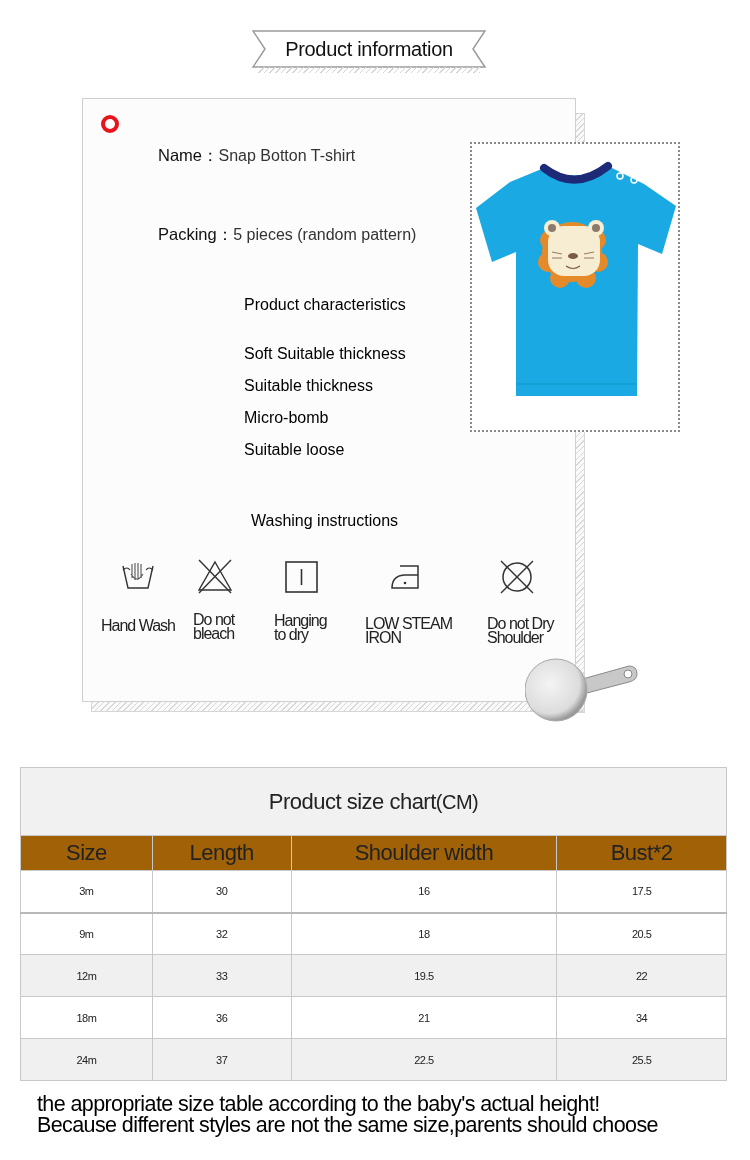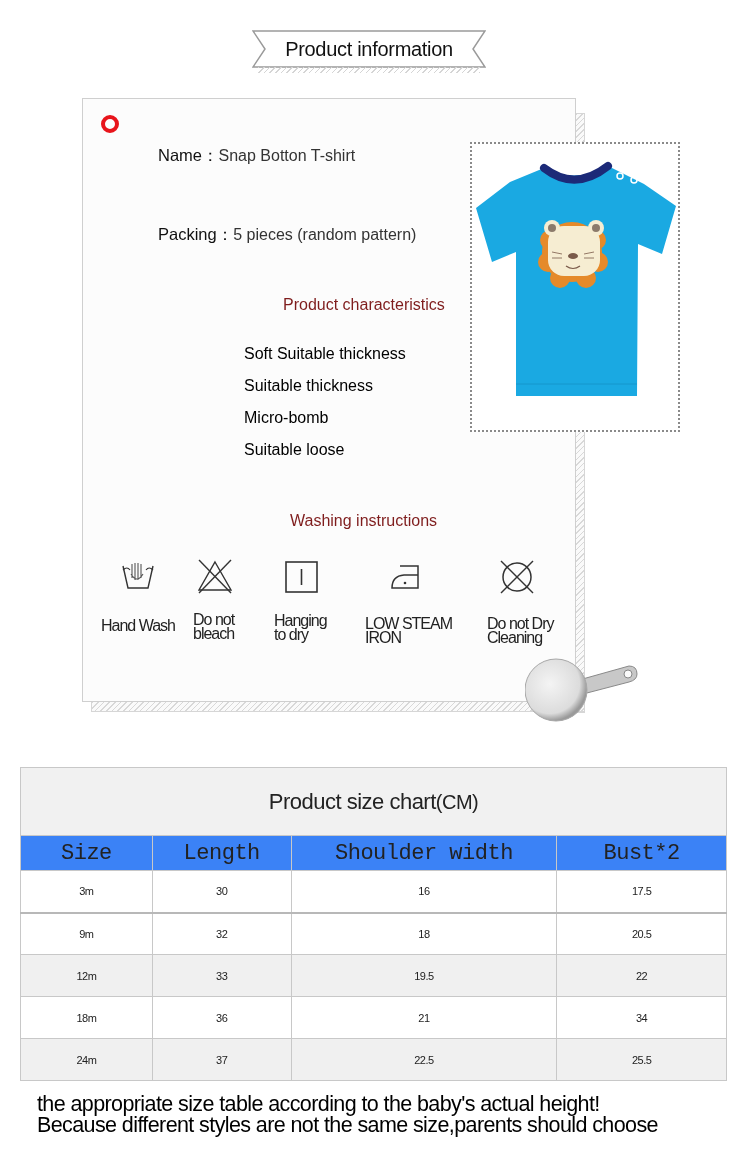--- a/index.html
+++ b/index.html
@@ -22,39 +22,39 @@
   .card { position: absolute; left: 82px; top: 98px; width: 494px; height: 604px;
     background: #fcfcfc; border: 1px solid #cfcfcf; }
 
   .red-ring { position: absolute; left: 101px; top: 115px; width: 18px; height: 18px;
     border: 4px solid #e8141b; border-radius: 50%; }
 
   .info-line { position: absolute; font-size: 16px; color: #222; white-space: nowrap; }
   .info-line .lbl { color: #111; font-size: 16.5px; }
   .info-line .val { color: #333; }
 
-  .section-title { position: absolute; font-size: 16px; color: #7f1d1d; margin-left: 39px; }
+  .section-title { position: absolute; font-size: 16px; color: #000000; }
   .feat { position: absolute; left: 244px; font-size: 16px; color: #000000; }
 
   
   .photo-frame { position: absolute; left: 470px; top: 142px; width: 210px; height: 290px;
     border: 2px dotted #8a8a8a; background: #fff; }
 
   
   .wash-icon { position: absolute; }
   .wash-label { position: absolute; font-size: 16px; color: #222; line-height: 14px; letter-spacing: -1px; }
 
   
   .clip { position: absolute; left: 525px; top: 650px; }
 
   
   .size-table { position: absolute; left: 20px; top: 767px; width: 707px; border-collapse: collapse; }
   .size-table td, .size-table th { border: 1px solid #c8c8c8; text-align: center; color: #222; font-weight: normal; }
   .size-table .title-row th { background: #f1f1f1; height: 68px; font-size: 22px; letter-spacing: -0.5px; }
-  .size-table .head-row th { background: #3b82f6; height: 35px; font-size: 22px; letter-spacing: -0.5px; font-family: Liberation Mono, monospace; }
+  .size-table .head-row th { background: #a16207; height: 35px; font-size: 22px; letter-spacing: -0.5px; }
   .size-table td { height: 42px; font-size: 11px; letter-spacing: -0.5px; }
   .size-table tr.alt td { background: #f0f0f0; }
   .size-table tr.thick td { border-top: 2px solid #b8b8b8; }
 
   .disclaimer { position: absolute; left: 37px; top: 1094px; width: 700px; font-size: 21.5px;
     line-height: 21px; color: #000; letter-spacing: -0.6px; font-weight: normal; }
 </style>
 </head>
 <body>
 
@@ -163,21 +163,21 @@
 <div class="wash-label" style="left:274px; top:614px;">
   <div>Hanging</div>
   <div>to dry</div>
 </div>
 <div class="wash-label" style="left:365px; top:617px;">
   <div>LOW STEAM</div>
   <div>IRON</div>
 </div>
 <div class="wash-label" style="left:487px; top:617px;">
   <div>Do not Dry</div>
-  <div>Cleaning</div>
+  <div>Shoulder</div>
 </div>
 
 <svg class="clip" width="120" height="75" viewBox="0 0 120 75">
   <defs>
     <radialGradient id="g1" cx="40%" cy="40%" r="60%">
       <stop offset="0%" stop-color="#f4f4f4"></stop>
       <stop offset="80%" stop-color="#dcdcdc"></stop>
       <stop offset="100%" stop-color="#9a9a9a"></stop>
     </radialGradient>
   </defs>

